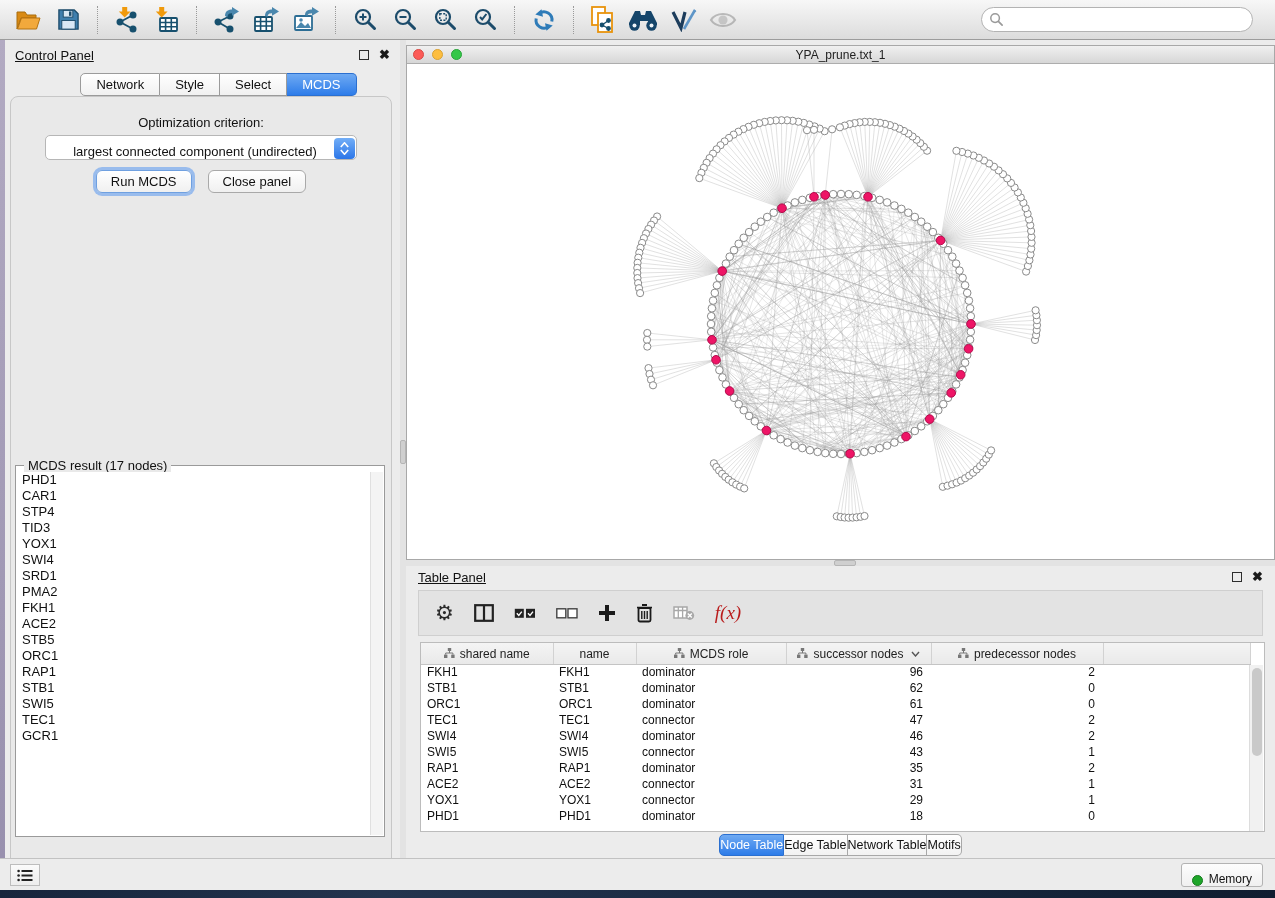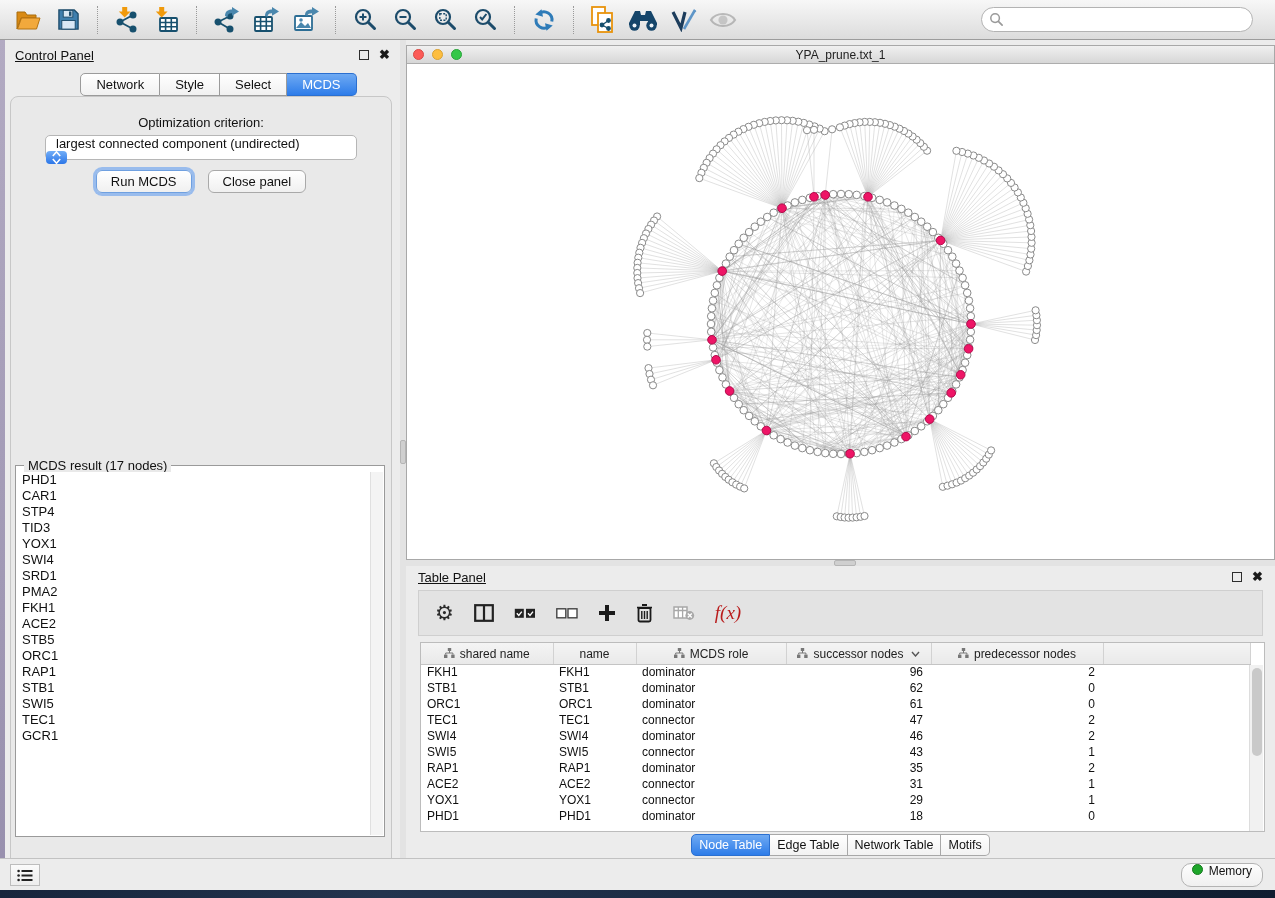--- a/index.html
+++ b/index.html
@@ -35,21 +35,21 @@
   .ctabs{position:absolute;top:33px;left:16px;width:100%;display:flex;justify-content:center;}
   .ctab{font-size:13px;padding:3px 15px;background:linear-gradient(#ffffff,#f1f1f1);
     border:1px solid #9b9b9b;border-left:none;color:#111;cursor:pointer;}
   .ctab:first-child{border-left:1px solid #9b9b9b;border-radius:5px 0 0 5px;}
   .ctab:last-child{border-radius:0 5px 5px 0;}
   .ctab.active{background:linear-gradient(#6faaf3,#2d7ce9);color:#fff;border-color:#2a6fd0;}
   #cp-body{position:absolute;left:5px;top:56px;width:382px;height:789px;background:#e9e9e9;
     border:1px solid #c7c7c7;border-radius:8px;}
   #opt-label{position:absolute;top:18px;width:100%;text-align:center;font-size:13px;color:#111;}
   #opt-dropdown{position:absolute;left:34px;top:38px;width:312px;height:25px;background:#fff;
-    border:1px solid #b6b6b6;border-radius:5px;display:flex;align-items:flex-start;cursor:pointer;flex-direction:column;}
+    border:1px solid #b6b6b6;border-radius:5px;display:flex;align-items:flex-end;cursor:pointer;}
   #opt-dropdown .val{flex:1;text-align:center;font-size:13px;color:#111;padding-left:10px;}
   #opt-dropdown .stepper{width:21px;height:21px;margin-right:1px;border-radius:4px;
     background:linear-gradient(#72aef7,#2c76e8);display:flex;flex-direction:column;
     align-items:center;justify-content:center;gap:1px;}
   .btnrow{position:absolute;top:73px;width:100%;display:flex;justify-content:center;gap:16px;}
   .pbtn{font-size:13px;color:#111;background:linear-gradient(#ffffff,#f0f0f0);
     border:1px solid #a9a9a9;border-radius:6px;padding:3px 14px;cursor:pointer;}
   .pbtn.focused{box-shadow:0 0 0 3px rgba(110,165,240,.65);border-color:#6fa0e0;}
   #mcds-fieldset{position:absolute;left:4px;top:368px;width:370px;height:372px;
     border:1px solid #9a9a9a;background:#fff;}
@@ -90,32 +90,32 @@
   table.ntable{border-collapse:collapse;table-layout:fixed;width:829px;}
   table.ntable th{height:21px;background:linear-gradient(#f4f4f4,#e9e9e9);border-right:1px solid #d2d2d2;
     border-bottom:1px solid #c4c4c4;font-size:12px;font-weight:normal;color:#222;position:relative;}
   table.ntable th .hlabel{vertical-align:middle;}
   table.ntable td{height:16px;font-size:12px;color:#101010;padding:0 6px;white-space:nowrap;overflow:hidden;}
   table.ntable td.num{text-align:right;padding-right:8px;}
   .thicon{display:inline-block;vertical-align:-1px;margin-right:5px;}
   #tp-scroll{position:absolute;right:1px;top:22px;width:14px;height:166px;background:#f1f1f1;border-left:1px solid #ddd;}
   #tp-scroll .thumb{position:absolute;left:2px;top:3px;width:10px;height:88px;background:#c9c9c9;border-radius:5px;}
   #bottom-tabs{position:absolute;left:0;top:268px;width:100%;display:flex;justify-content:center;}
-  .btab{font-size:12.5px;padding:3px 7px;background:linear-gradient(#ffffff,#f2f2f2);
+  .btab{font-size:12.5px;padding:3px 0;background:linear-gradient(#ffffff,#f2f2f2);
     border:1px solid #a8a8a8;border-left:none;color:#111;cursor:pointer;}
   .btab:first-child{border-left:1px solid #a8a8a8;border-radius:5px 0 0 5px;}
   .btab:last-child{border-radius:0 5px 5px 0;}
   .btab.active{background:linear-gradient(#6faaf3,#2d7ce9);color:#fff;border-color:#2a6fd0;}
 
   
   #statusbar{position:absolute;left:0;top:858px;width:1275px;height:32px;background:#ececec;border-top:1px solid #c2c2c2;}
   #list-btn{position:absolute;left:10px;top:5px;width:30px;height:22px;background:linear-gradient(#fbfbfb,#ededed);
     border:1px solid #bdbdbd;display:flex;align-items:center;justify-content:center;cursor:pointer;}
   #memory-btn{position:absolute;right:12px;top:4px;height:24px;background:linear-gradient(#fdfdfd,#f0f0f0);
-    border:1px solid #b3b3b3;border-radius:10px;display:flex;align-items:flex-start;gap:6px;padding:0 10px;cursor:pointer;}
+    border:1px solid #b3b3b3;border-radius:3px;display:flex;align-items:flex-end;gap:6px;padding:0 10px;cursor:pointer;}
   #memory-btn .dot{width:11px;height:11px;border-radius:50%;background:#1ea62a;border:1px solid #157a1e;}
   #memory-btn .mlabel{font-size:12px;color:#111;}
 </style>
 </head>
 <body>
 
 <div id="app">
 
   <div id="toolbar">
     <button class="tbtn">

